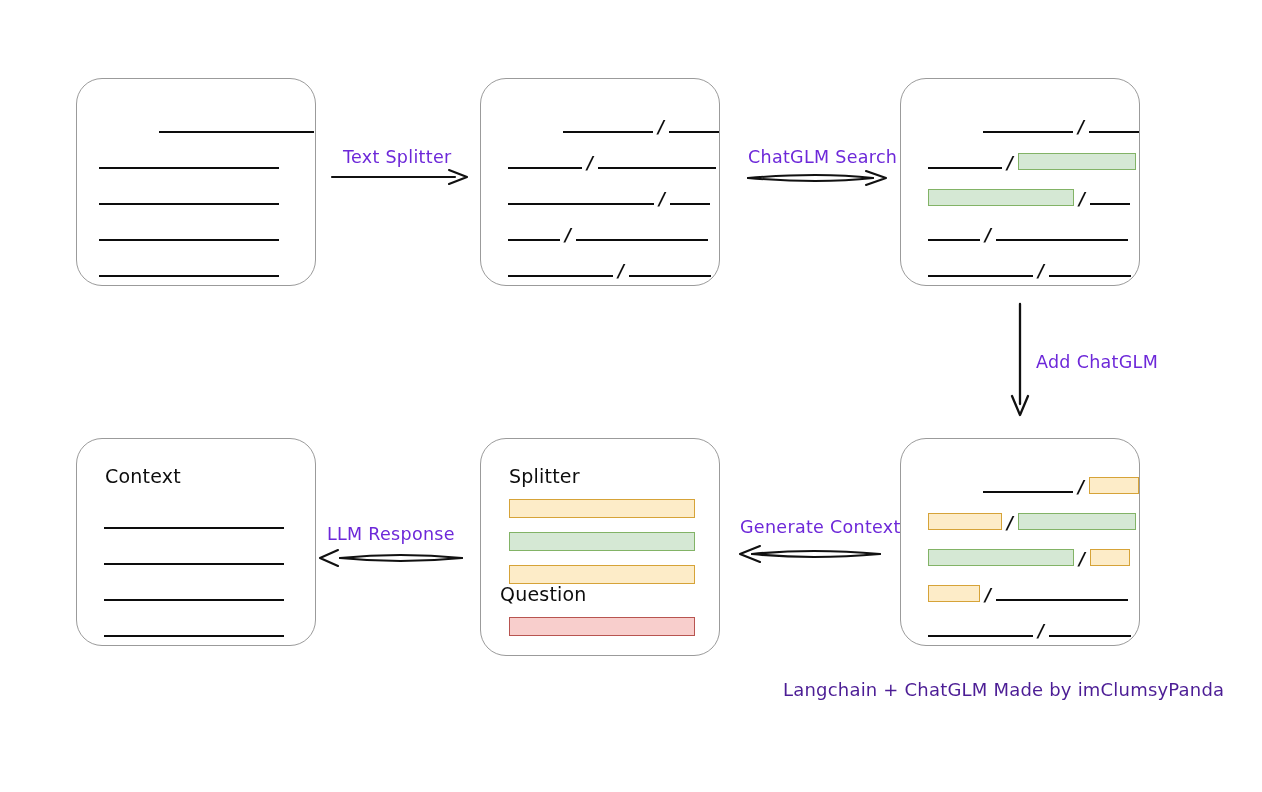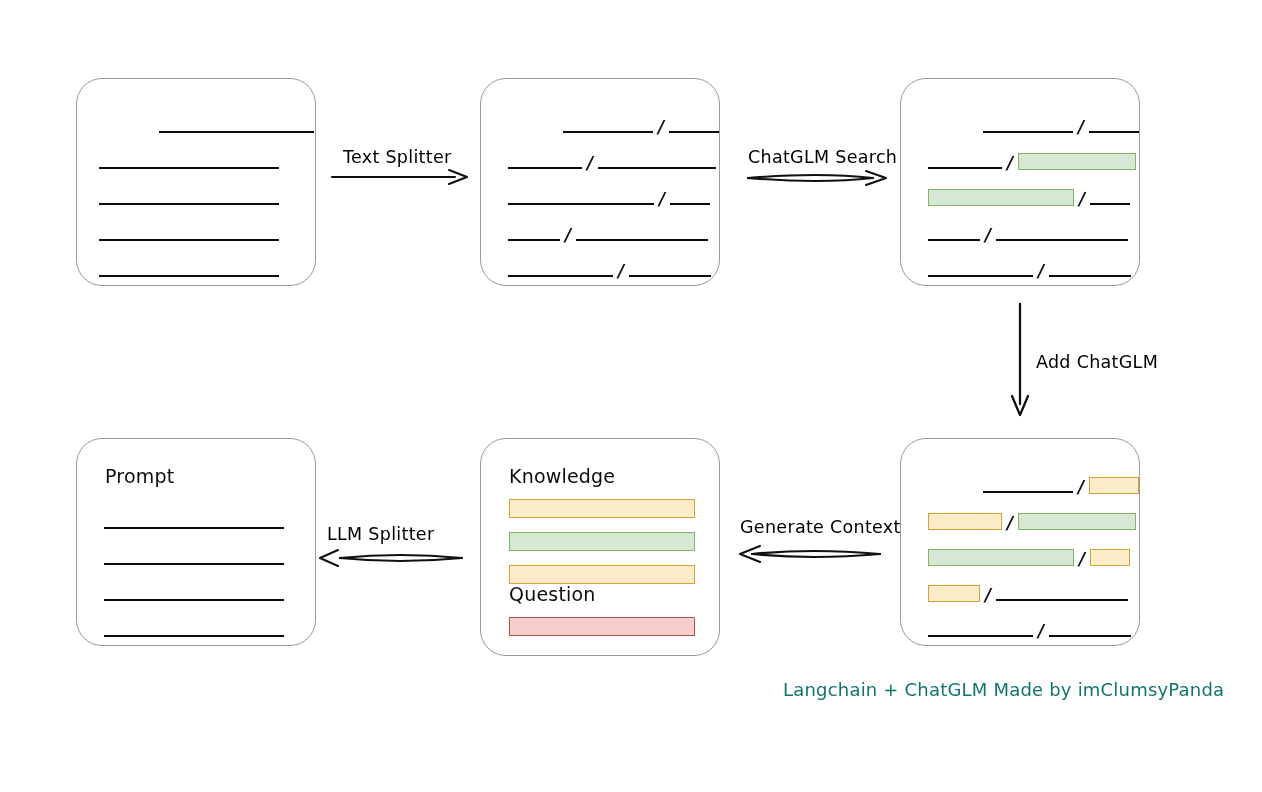--- a/index.html
+++ b/index.html
@@ -87,29 +87,29 @@
     font-size: 19px;
     color: #0d0d0d;
     letter-spacing: 0.2px;
     white-space: nowrap;
   }
 
   
   .arrow-label {
     position: absolute;
     font-size: 17.5px;
-    color: #000000;
+    color: #6d28d9;
     white-space: nowrap;
     letter-spacing: 0.3px;
   }
 
   .footer-note {
     position: absolute;
     font-size: 18px;
-    color: #0f766e;
+    color: #4c1d95;
     white-space: nowrap;
     letter-spacing: 0.2px;
   }
 
   svg.arrows {
     position: absolute;
     left: 0;
     top: 0;
     width: 1262px;
     height: 792px;
@@ -206,21 +206,21 @@
         <div class="row" style="top: 180px; padding-left: 22px;">
           <div style="width: 5px; height: 1px;"></div>
           <div class="seg-line" style="width: 105px;"></div>
           <span class="slash" style="padding: 0px 5px;">/</span>
           <div class="seg-line" style="width: 82px;"></div>
         </div>
       </div>
   </div>
 
   <div class="card" style="left:76px; top:438px; width:240px; height:208px;">
-    <div class="card-heading" style="left:28px; top:26px;">Prompt</div>
+    <div class="card-heading" style="left:28px; top:26px;">Context</div>
     <div class="rows">
         <div class="row" style="top: 72px; padding-left: 22px;">
           <div style="width: 5px; height: 1px;"></div>
           <div class="seg-line" style="width: 180px;"></div>
         </div>
         <div class="row" style="top: 108px; padding-left: 22px;">
           <div style="width: 5px; height: 1px;"></div>
           <div class="seg-line" style="width: 180px;"></div>
         </div>
         <div class="row" style="top: 144px; padding-left: 22px;">
@@ -228,22 +228,22 @@
           <div class="seg-line" style="width: 180px;"></div>
         </div>
         <div class="row" style="top: 180px; padding-left: 22px;">
           <div style="width: 5px; height: 1px;"></div>
           <div class="seg-line" style="width: 180px;"></div>
         </div>
       </div>
   </div>
 
   <div class="card" style="left:480px; top:438px; width:240px; height:218px;">
-    <div class="card-heading" style="left:28px; top:26px;">Knowledge</div>
-    <div class="card-heading" style="left:28px; top:144px;">Question</div>
+    <div class="card-heading" style="left:28px; top:26px;">Splitter</div>
+    <div class="card-heading" style="left:19px; top:144px;">Question</div>
     <div>
         <div class="bar yellow" style="left: 28px; top: 60px; width: 186px;"></div>
         <div class="bar green" style="left: 28px; top: 93px; width: 186px;"></div>
         <div class="bar yellow" style="left: 28px; top: 126px; width: 186px;"></div>
         <div class="bar red" style="left: 28px; top: 178px; width: 186px;"></div>
       </div>
   </div>
 
   <div class="card" style="left:900px; top:438px; width:240px; height:208px;">
     <div class="rows">
@@ -312,17 +312,17 @@
   </svg>
 
   <div class="arrow-label" style="left:343px; top:147px;">Text Splitter</div>
 
   <div class="arrow-label" style="left:748px; top:147px;">ChatGLM Search</div>
 
   <div class="arrow-label" style="left:1036px; top:352px;">Add ChatGLM</div>
 
   <div class="arrow-label" style="left:740px; top:517px;">Generate Context</div>
 
-  <div class="arrow-label" style="left:327px; top:524px;">LLM Splitter</div>
+  <div class="arrow-label" style="left:327px; top:524px;">LLM Response</div>
 
   <div class="footer-note" style="left:783px; top:679px;">Langchain + ChatGLM Made by imClumsyPanda</div>
 
 </div>
 
 </body></html>

